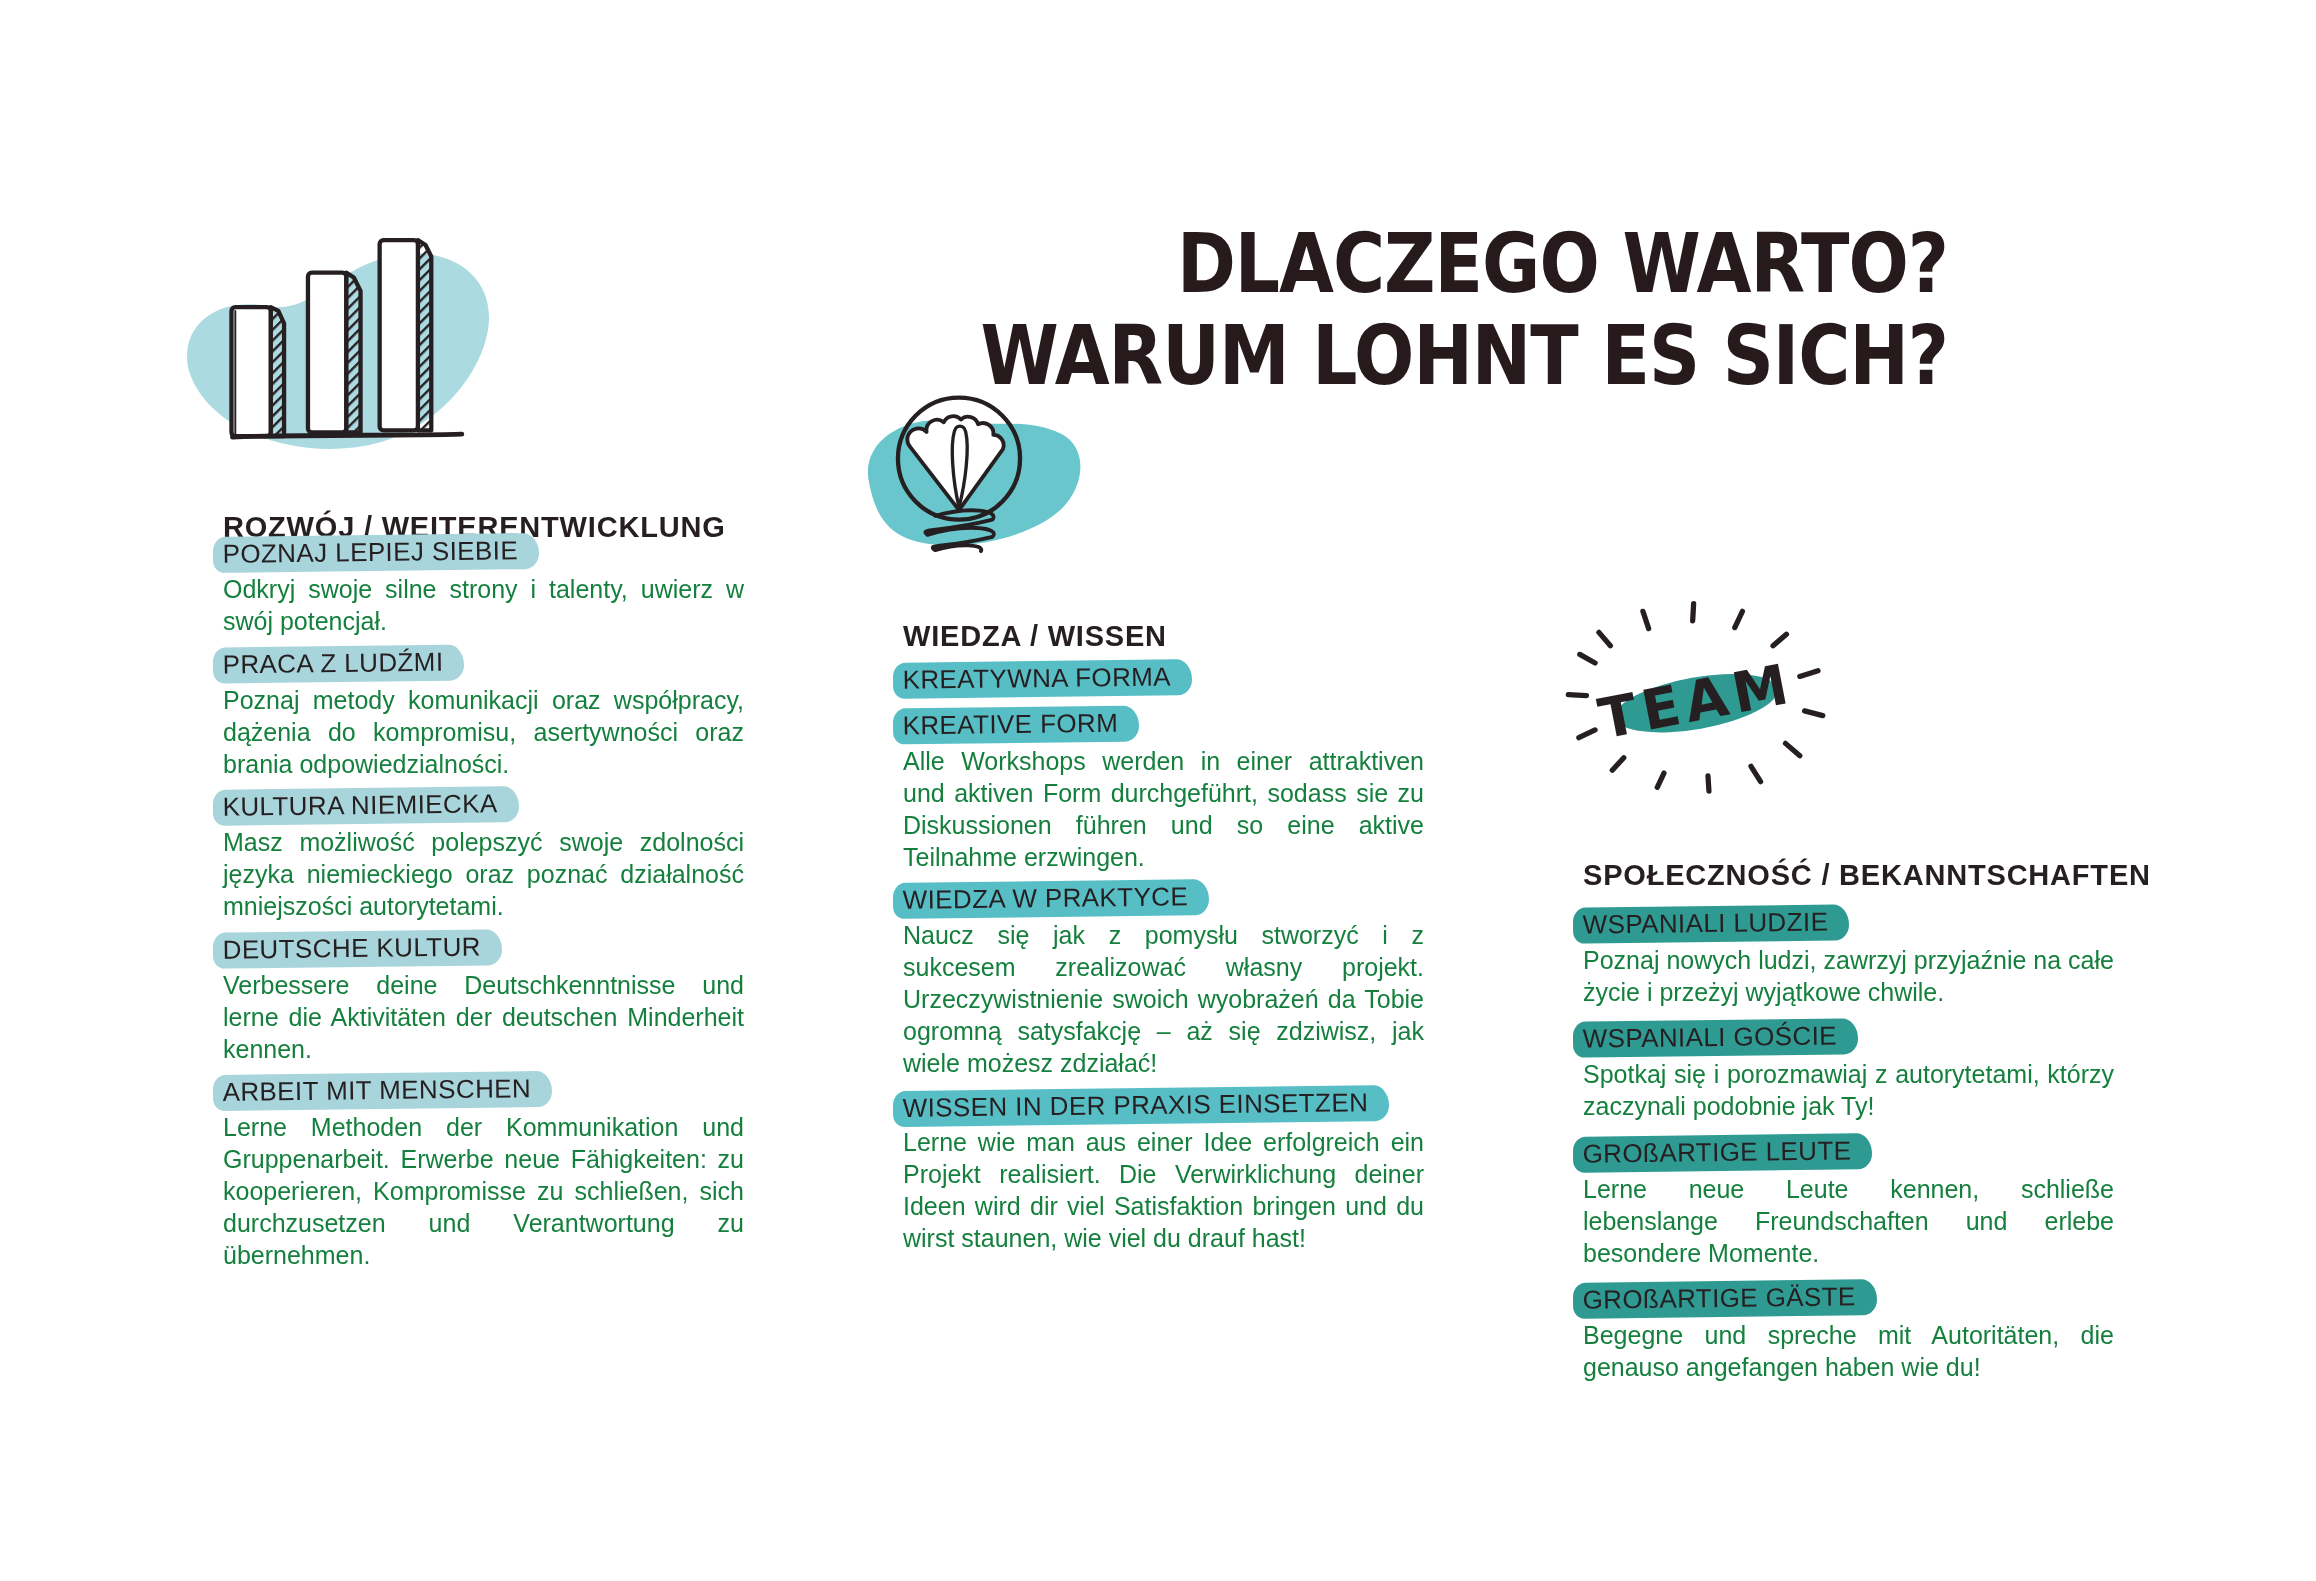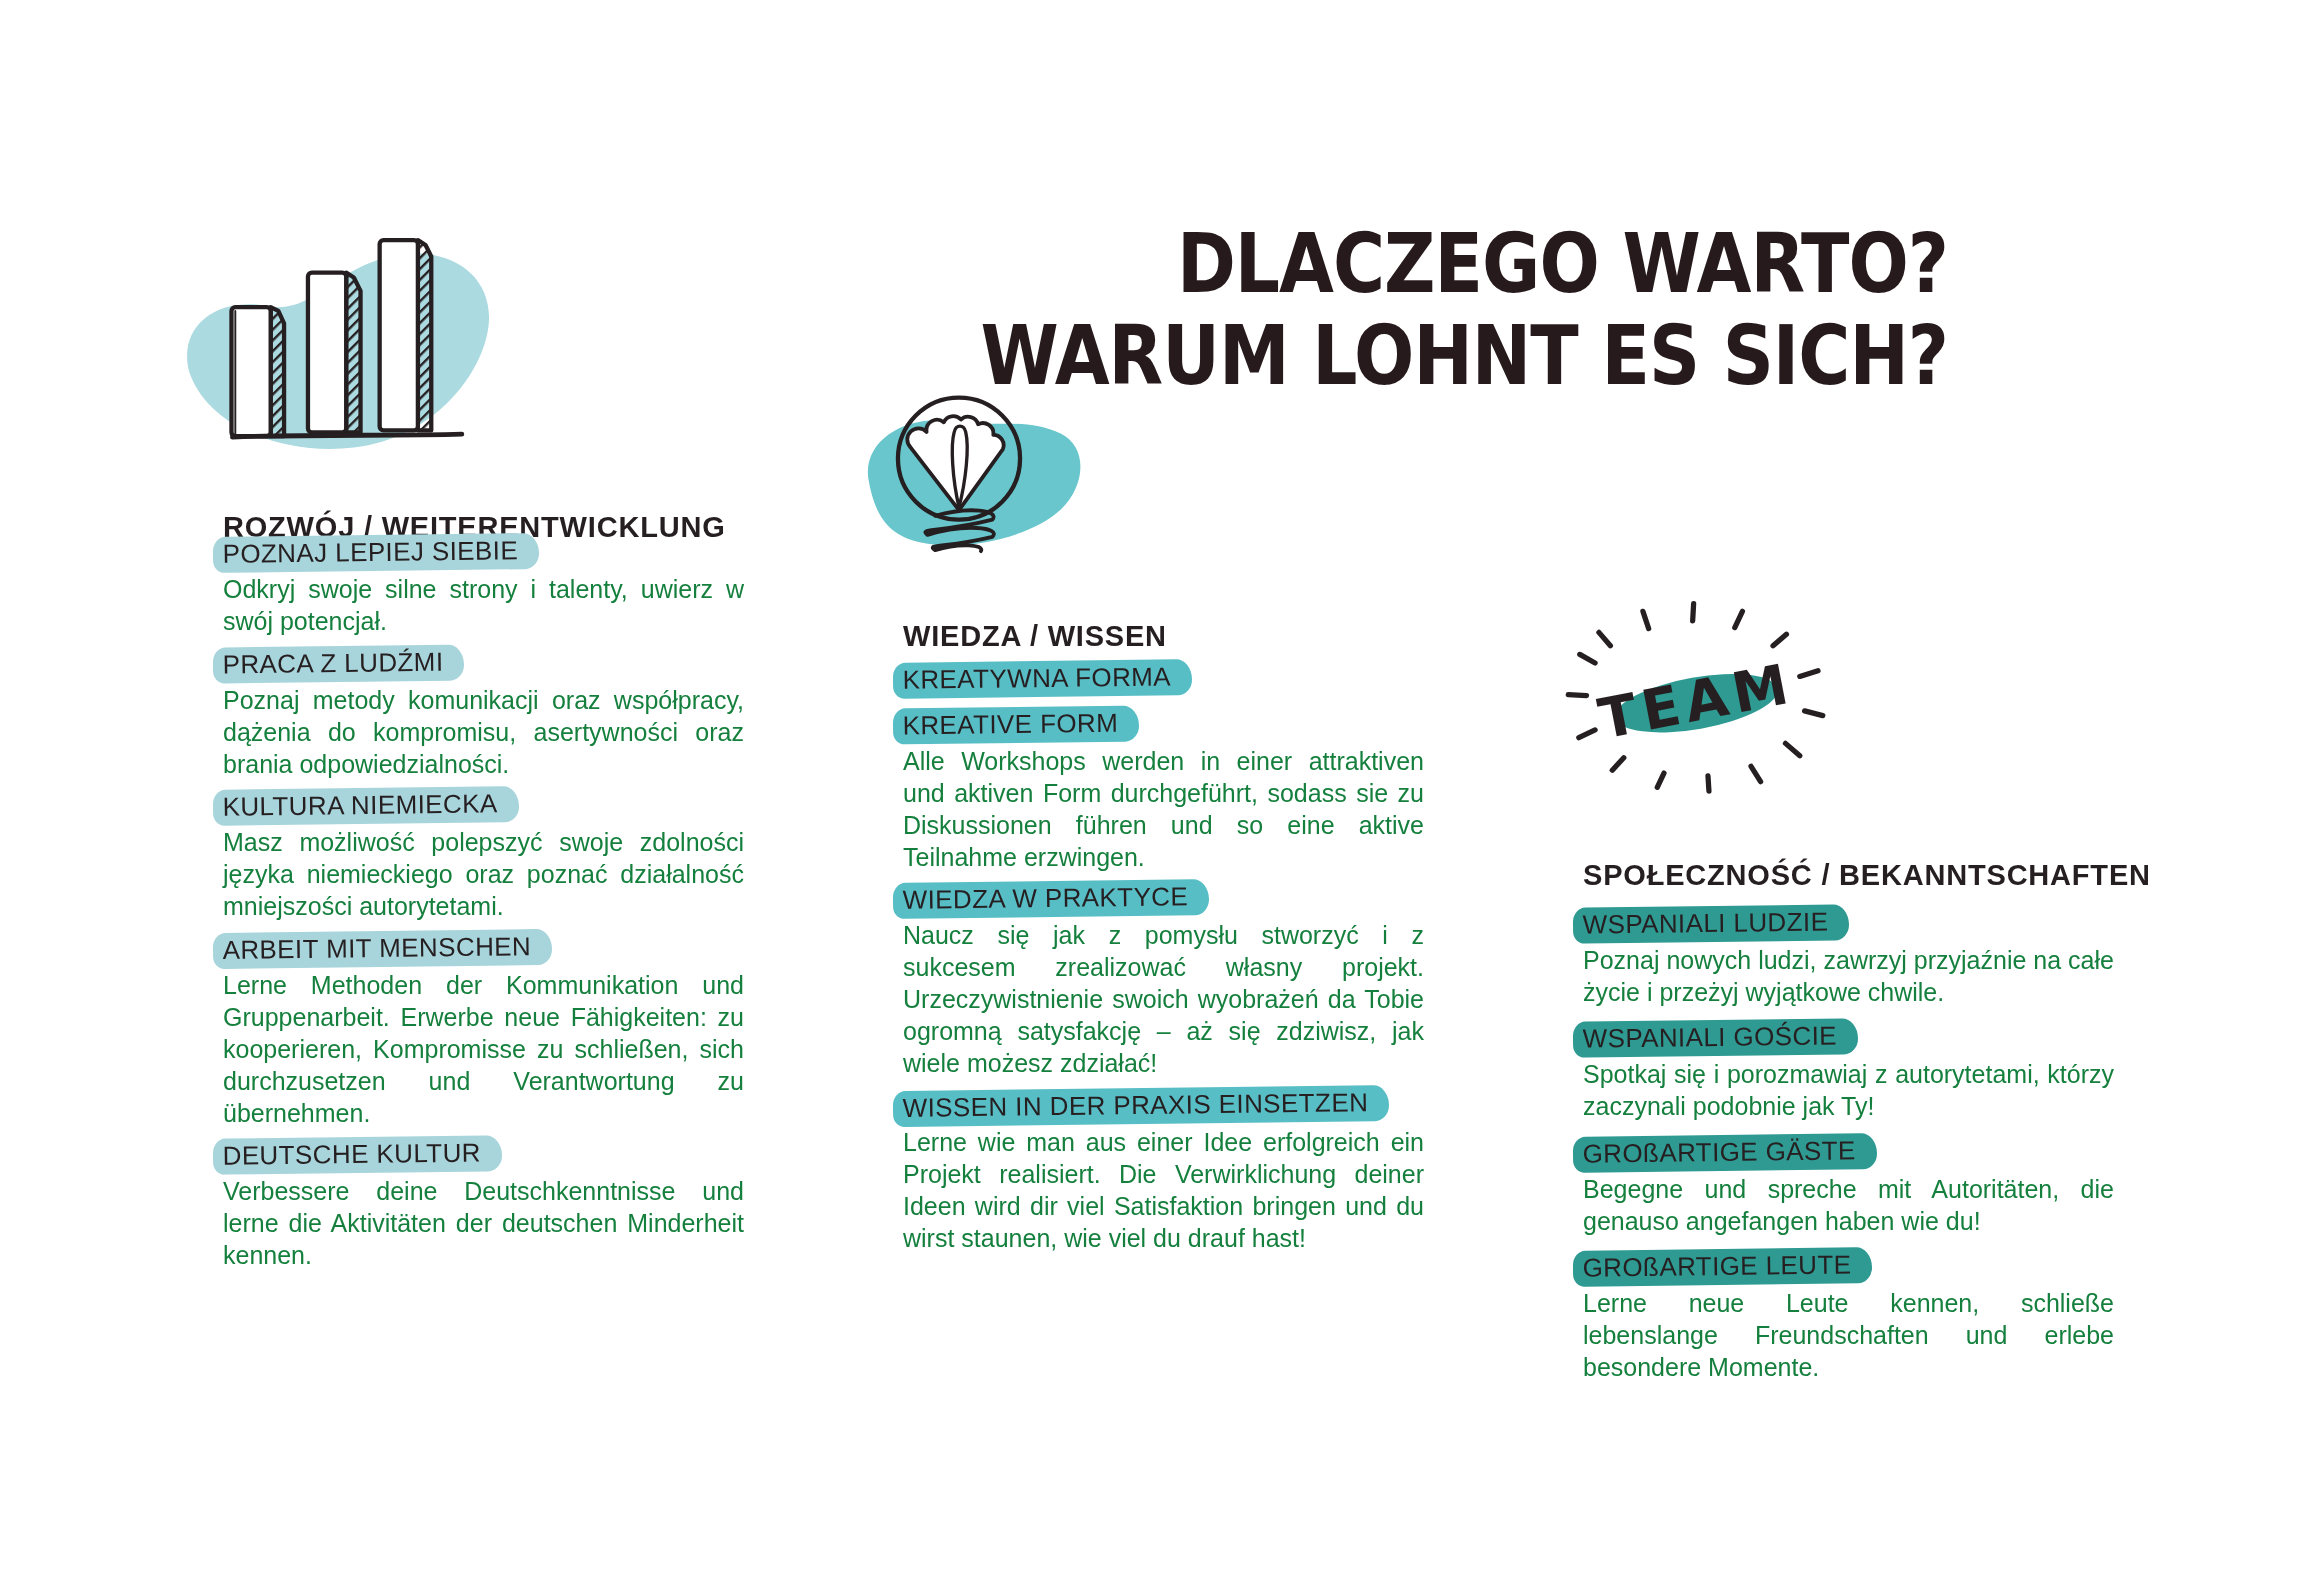--- a/index.html
+++ b/index.html
@@ -113,26 +113,26 @@
     </section>
     <section class="sec">
       <div class="label-line"><span class="hl hl-light">PRACA Z LUDŹMI</span></div>
       <p class="body">Poznaj metody komunikacji oraz współpracy, dążenia do kompromisu, asertywności oraz brania odpowiedzialności.</p>
     </section>
     <section class="sec">
       <div class="label-line"><span class="hl hl-light">KULTURA NIEMIECKA</span></div>
       <p class="body">Masz możliwość polepszyć swoje zdolności języka niemieckiego oraz poznać działalność mniejszości autorytetami.</p>
     </section>
     <section class="sec">
+      <div class="label-line"><span class="hl hl-light">DEUTSCHE KULTUR</span></div>
+      <p class="body">Verbessere deine Deutschkenntnisse und lerne die Aktivitäten der deutschen Minderheit kennen.</p>
+    </section>
+    <section class="sec">
       <div class="label-line"><span class="hl hl-light">ARBEIT MIT MENSCHEN</span></div>
       <p class="body">Lerne Methoden der Kommunikation und Gruppenarbeit. Erwerbe neue Fähigkeiten: zu kooperieren, Kompromisse zu schließen, sich durchzusetzen und Verantwortung zu übernehmen.</p>
-    </section>
-    <section class="sec">
-      <div class="label-line"><span class="hl hl-light">DEUTSCHE KULTUR</span></div>
-      <p class="body">Verbessere deine Deutschkenntnisse und lerne die Aktivitäten der deutschen Minderheit kennen.</p>
     </section>
   </div>
 
   <svg class="icon-bulb" width="241" height="187" viewBox="0 0 252 196" aria-hidden="true">
     <path d="M 20,95 C 14,55 60,28 105,35 C 150,42 185,30 222,48 C 250,62 248,102 222,127 C 190,157 120,172 75,162 C 38,154 26,130 20,95 Z" fill="#68c6cc"></path>
     <g stroke="#261f21" fill="none" stroke-linecap="round" stroke-linejoin="round">
       <circle cx="115" cy="74" r="64" stroke-width="4.5"></circle>
       <path d="M 115,128 L 64,62 A 11 11 0 0 1 81,46 A 11 11 0 0 1 99,36 A 11 11 0 0 1 117,33 A 11 11 0 0 1 135,38 A 11 11 0 0 1 151,49 A 11 11 0 0 1 161,64 Z" fill="#ffffff" stroke-width="4"></path>
       <path d="M 115,125 C 108,95 106,60 110,46 C 112,38 120,38 122,46 C 126,62 122,98 115,125 Z" fill="#ffffff" stroke-width="3.5"></path>
       <path d="M 90,134 C 125,124 158,128 150,138 C 95,152 72,146 82,154 C 120,142 160,146 150,156 C 100,168 80,163 90,170 C 115,162 142,164 138,171" stroke-width="4"></path>
@@ -185,24 +185,24 @@
 
   <div class="col col-right">
     <section class="sec">
       <div class="label-line"><span class="hl hl-dark">WSPANIALI LUDZIE</span></div>
       <p class="body">Poznaj nowych ludzi, zawrzyj przyjaźnie na całe życie i przeżyj wyjątkowe chwile.</p>
     </section>
     <section class="sec">
       <div class="label-line"><span class="hl hl-dark">WSPANIALI GOŚCIE</span></div>
       <p class="body">Spotkaj się i porozmawiaj z autorytetami, którzy zaczynali podobnie jak Ty!</p>
     </section>
-    <section class="sec">
-      <div class="label-line"><span class="hl hl-dark">GROßARTIGE GÄSTE</span></div>
-      <p class="body">Begegne und spreche mit Autoritäten, die genauso angefangen haben wie du!</p>
-    </section>
     <section class="sec gap-sm">
       <div class="label-line"><span class="hl hl-dark">GROßARTIGE LEUTE</span></div>
       <p class="body">Lerne neue Leute kennen, schließe lebenslange Freundschaften und erlebe besondere Momente.</p>
     </section>
+    <section class="sec">
+      <div class="label-line"><span class="hl hl-dark">GROßARTIGE GÄSTE</span></div>
+      <p class="body">Begegne und spreche mit Autoritäten, die genauso angefangen haben wie du!</p>
+    </section>
   </div>
 
 </div>
 
 
 </body></html>

